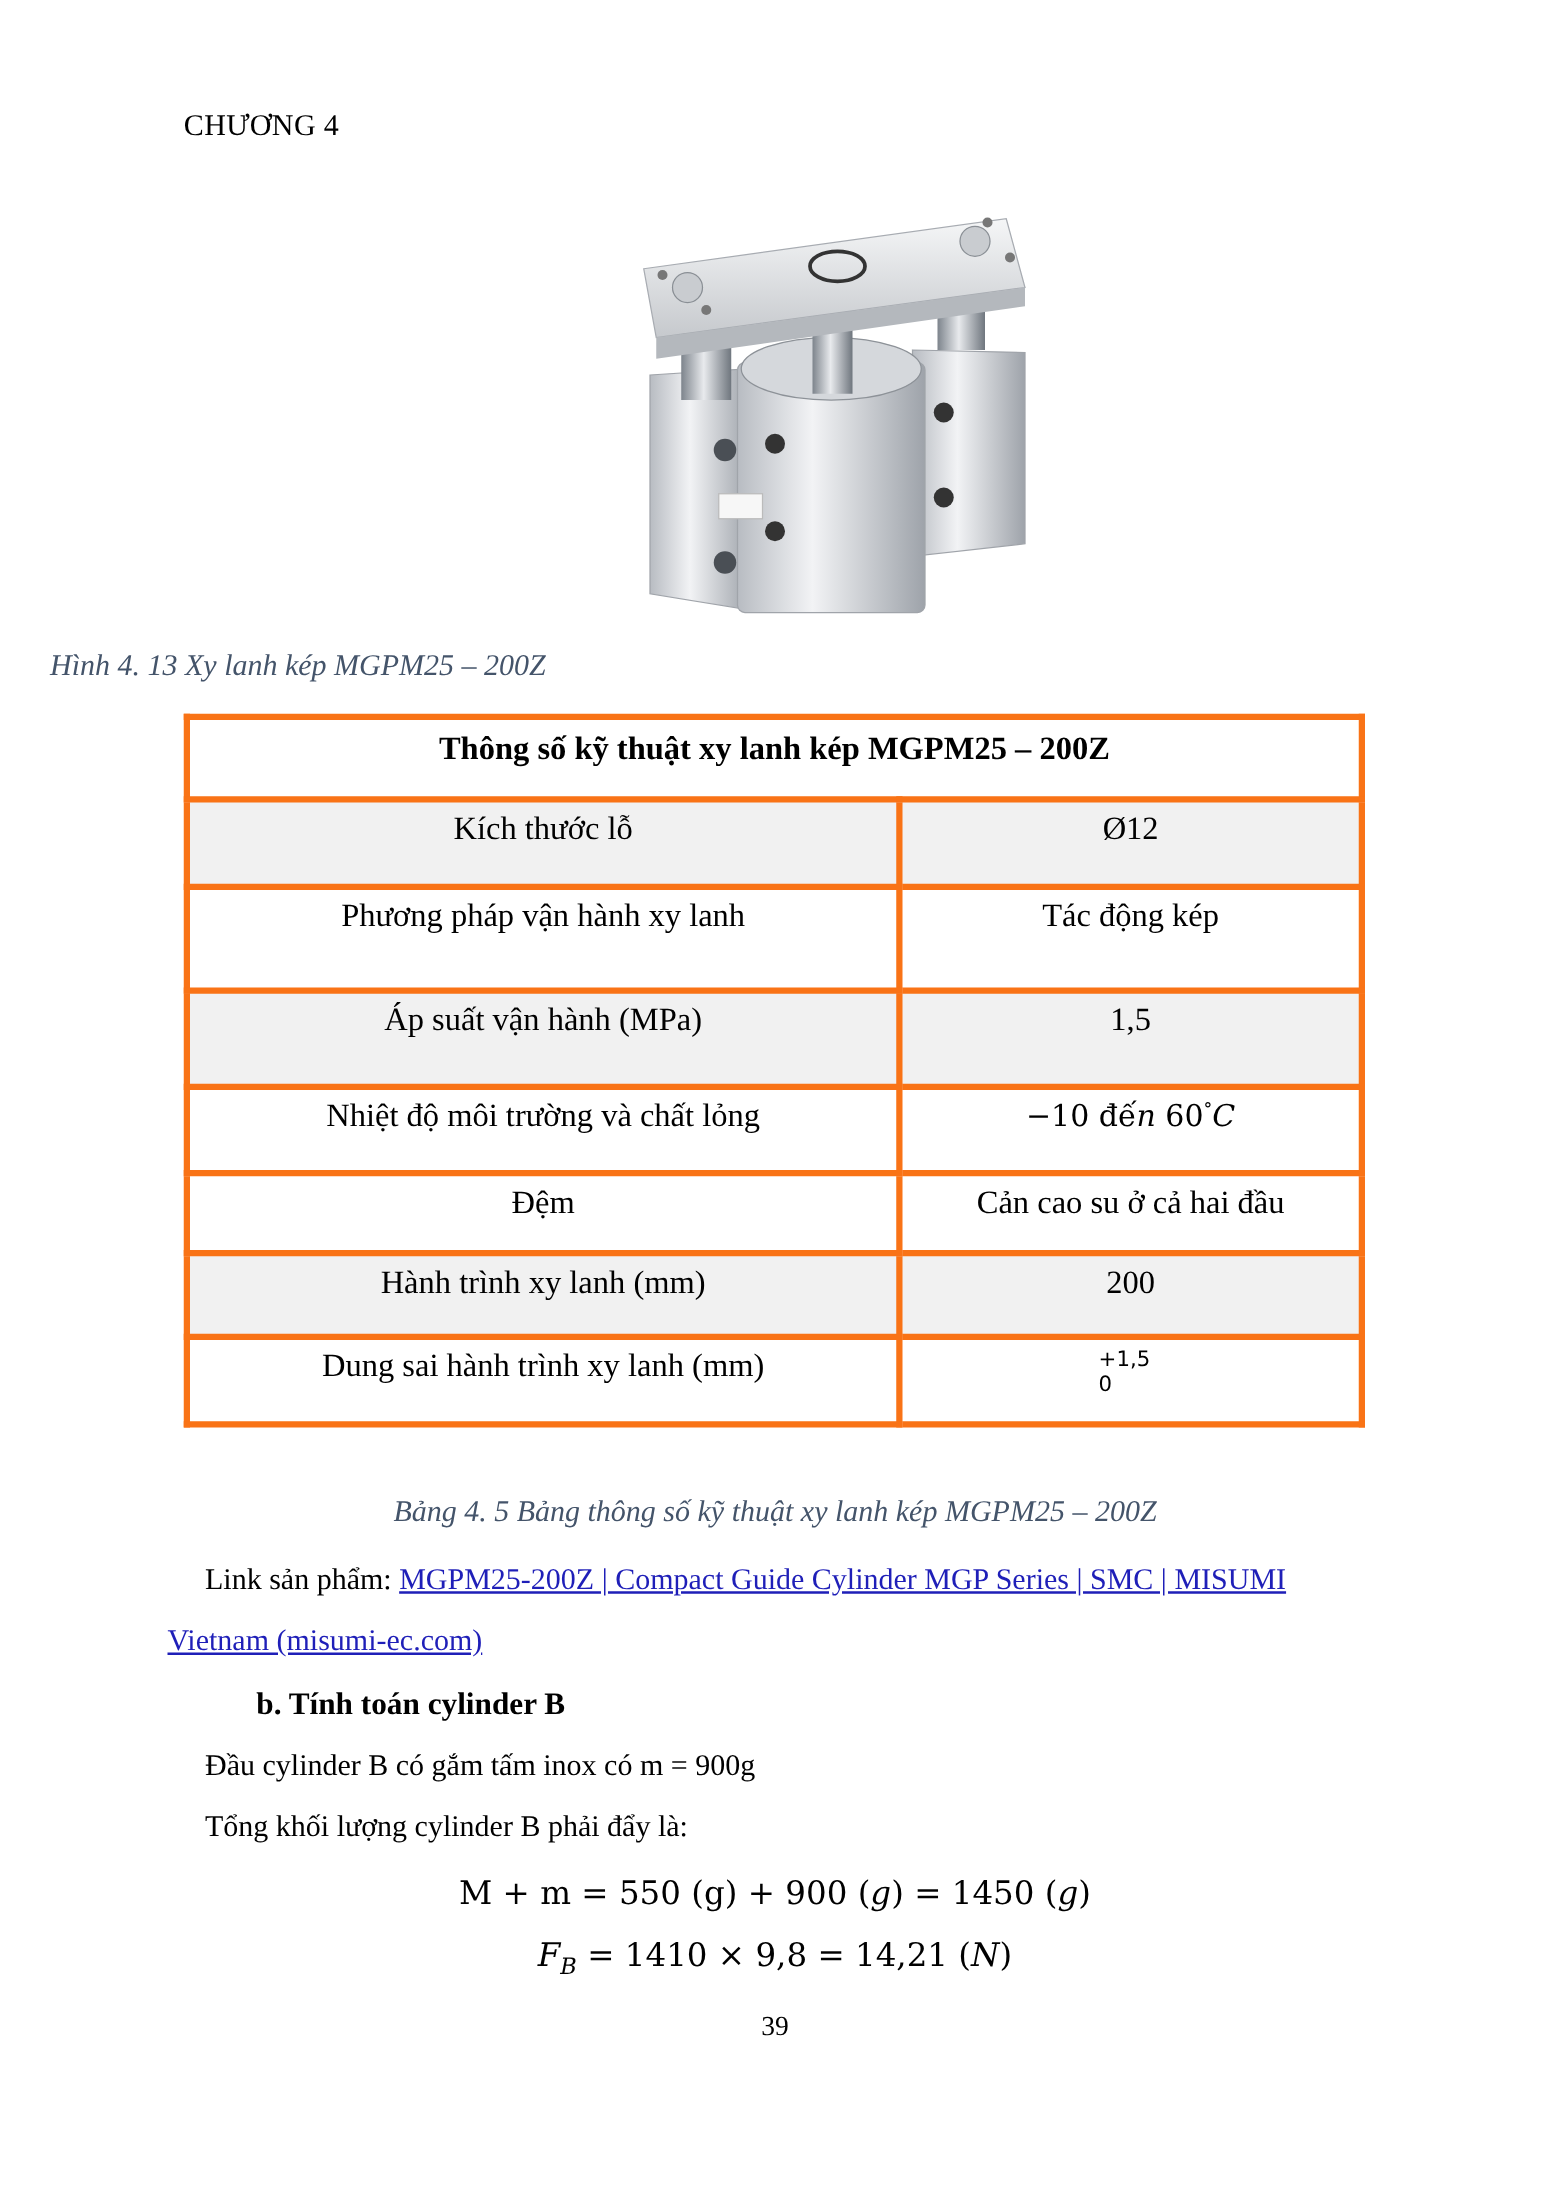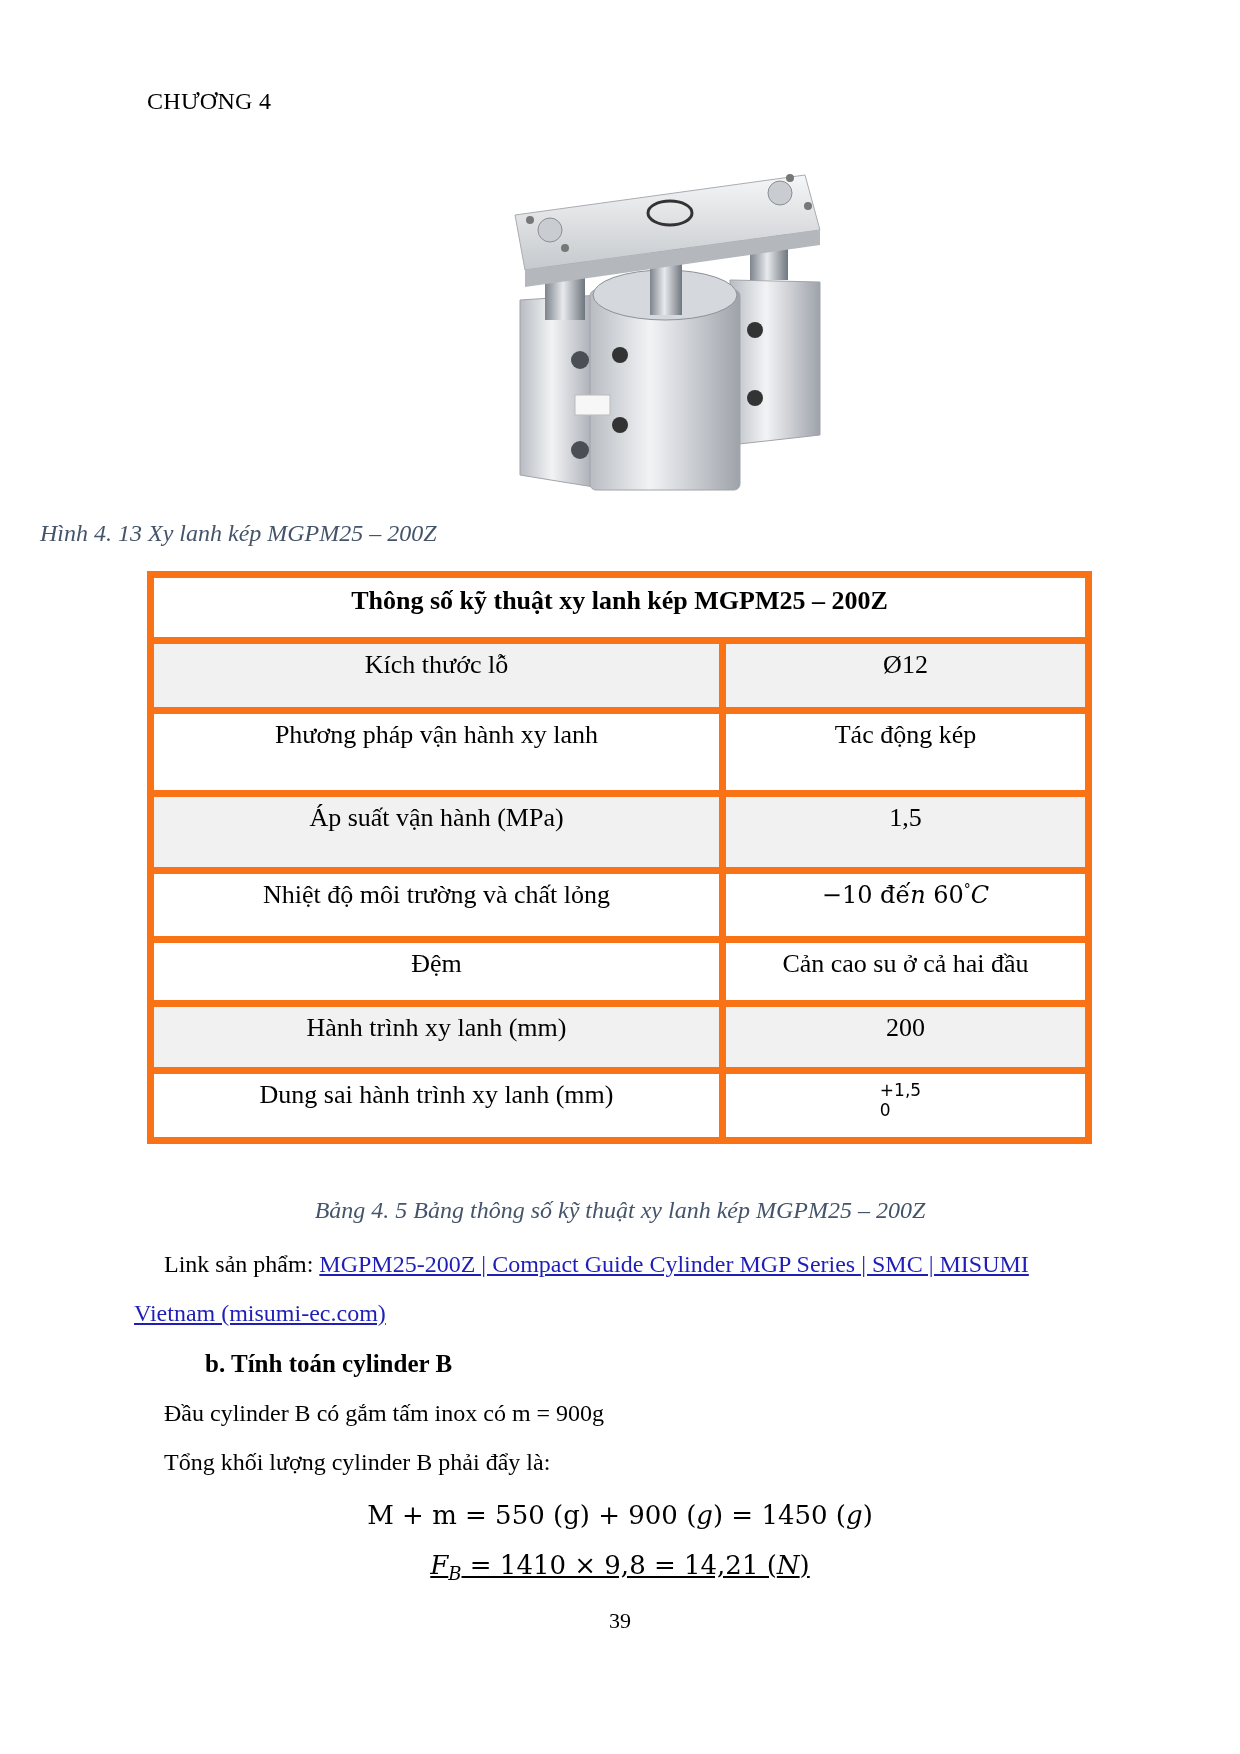--- a/index.html
+++ b/index.html
@@ -5,21 +5,21 @@
   html, body { margin:0; padding:0; background:#ffffff; }
   body { width:1240px; height:1754px; position:relative; overflow:hidden;
          font-family:"Liberation Serif", "DejaVu Serif", serif; color:#000; }
   .abs { position:absolute; }
   .chapter { left:147px; top:88px; font-size:24px; letter-spacing:0.3px; }
   .figure { left:490px; top:170px; width:340px; height:330px; }
   .fig-caption { left:0; width:1240px; top:520px; text-align:left; font-style:italic;
                  font-size:24px; color:#44546a;margin-left:40px; }
   table.spec { position:absolute; left:147px; top:571px; width:945px; border-collapse:collapse;
                font-size:26px; }
-  table.spec td { border:7px solid #f97316; text-align:center; vertical-align:top; padding:6px 4px 0 4px; }
+  table.spec td { border:5px solid #f97316; text-align:center; vertical-align:top; padding:6px 4px 0 4px; }
   table.spec td.col1 { width:557px; }
   table.spec tr.shade td { background:#f1f1f1; }
   table.spec tr.head td { font-weight:bold; font-size:26px; padding-top:8px; }
   .math { font-family:"DejaVu Serif", serif; font-size:24px; }
   .math i { font-style:italic; }
   .tol { display:inline-block; text-align:left; font-family:"DejaVu Sans", sans-serif; font-size:17px; line-height:20px; margin-left:-10px; }
   .tbl-caption { left:0; width:1240px; top:1197px; text-align:center; font-style:italic;
                  font-size:24px; color:#44546a; }
   .para { left:134px; font-size:24px; line-height:30px; }
   .indent { padding-left:30px; }
@@ -128,15 +128,15 @@
 <div class="abs para" style="top:1298px;">
   <a class="link">Vietnam (misumi-ec.com)</a>
 </div>
 
 <div class="abs heading-b">b. Tính toán cylinder B</div>
 <div class="abs para indent" style="top:1398px;">Đầu cylinder B có gắm tấm inox có m = 900g</div>
 <div class="abs para indent" style="top:1447px;">Tổng khối lượng cylinder B phải đẩy là:</div>
 
 <div class="abs eq" style="top:1500px;"><span>M + m = 550 (g) + 900 (</span><i>g</i><span>) = 1450 (</span><i>g</i><span>)</span></div>
 
-<div class="abs eq" style="top:1550px;text-decoration:underline;"><i>F</i><sub><i style="font-size:18px;">B</i></sub><span> = 1410  × 9,8 = 14,21 (</span><i>N</i><span>)</span></div>
+<div class="abs eq" style="top:1550px;"><i>F</i><sub><i style="font-size:18px;">B</i></sub><span> = 1410  × 9,8 = 14,21 (</span><i>N</i><span>)</span></div>
 
 <div class="abs pageno">39</div>
 
 </body></html>

